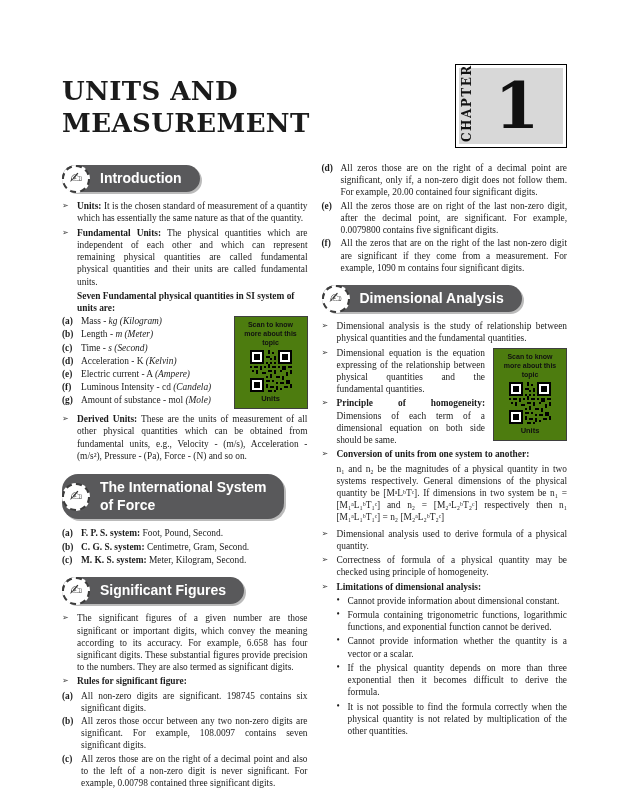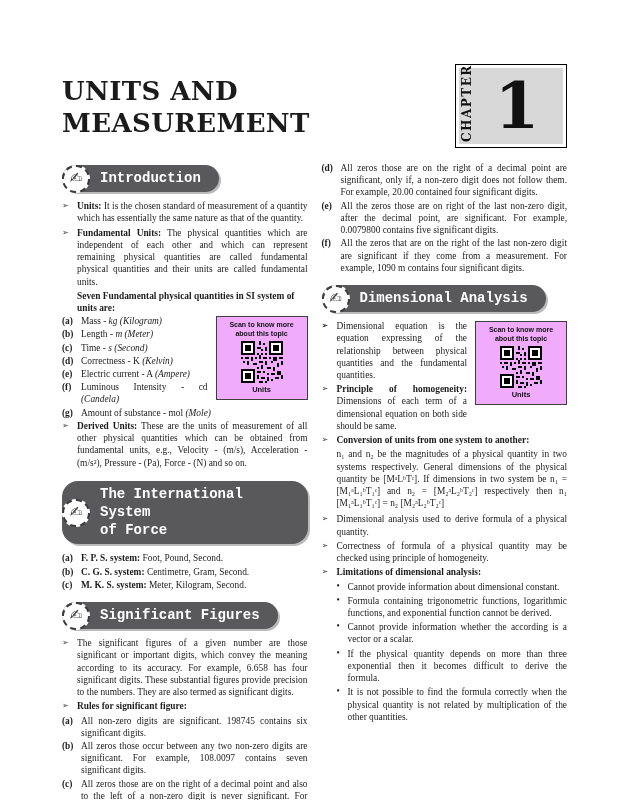--- a/index.html
+++ b/index.html
@@ -30,21 +30,21 @@
   }
 
   
   .cols { display:flex; gap:14px; margin-top:14px; }
   .col { flex:1; min-width:0; font-size:9.4px; line-height:1.3; }
 
   
   .pill-wrap { position:relative; margin:3px 0 8px 0; }
   .pill {
     display:inline-block; background:#59595b; color:#fff;
-    font-family:Liberation Mono, monospace; font-weight:bold;
+    font-family:Liberation Sans, sans-serif; font-weight:bold;
     font-size:14px; line-height:1.3; padding:4px 18px 5px 38px;
     border-radius:16px; box-shadow:2px 2px 0 rgba(60,60,60,0.35);
   }
   .pill-icon {
     position:absolute; left:0; top:50%; transform:translateY(-50%);
     width:28px; height:28px; background:#fff; border:2px dashed #3c3c3c;
     border-radius:50%; display:flex; align-items:center; justify-content:center;
     font-size:15px; font-family:"DejaVu Sans",sans-serif; color:#333; z-index:2;
     box-sizing:border-box;
   }
@@ -64,22 +64,22 @@
   .seven-heading { font-weight:bold; margin:2px 0 1px 0; }
   .formula-p { padding-left:15px; margin-bottom:4px; text-align:justify; }
 
   .limit { position:relative; padding-left:11px; margin:0 0 2px 15px; text-align:justify; }
   .limit .dot { position:absolute; left:0; top:-1px; }
 
   .gap { height:7px; }
 
   
   .qrbox {
-    float:right; width:92px; box-sizing:border-box; border:1px solid #3f3f3f;
-    padding:3px 4px 4px; margin:1px 0 4px 8px; text-align:center; background:#f0abfc;
+    float:right; width:74px; box-sizing:border-box; border:1px solid #3f3f3f;
+    padding:3px 4px 4px; margin:1px 0 4px 8px; text-align:center; background:#4d7c0f;
   }
   .qr-caption {
     font-family:"Liberation Sans","DejaVu Sans",sans-serif; font-weight:bold;
     font-size:7px; line-height:1.3; color:#111;
   }
   .qr-svg { width:42px; height:42px; display:block; margin:3px auto 0; }
   .qr-label {
     font-family:"Liberation Sans","DejaVu Sans",sans-serif; font-weight:bold;
     font-size:7.5px; margin-top:2px; color:#111;
   }
@@ -138,21 +138,21 @@
                 <rect x="1" y="15" width="5" height="5" fill="#fff"></rect>
                 <rect x="2" y="16" width="3" height="3" fill="#000"></rect>
               <path fill="#000" d="M9 0h1v2h-1zM11 1h1v1h-1zM8 3h2v1h-2zM10 4h1v1h-1zM12 3h1v2h-1zM8 6h1v1h-1zM10 6h1v1h-1zM12 6h1v1h-1zM0 8h1v1h-1zM2 8h2v1h-2zM5 8h1v2h-1zM7 8h1v1h-1zM9 7h1v2h-1zM11 8h2v1h-2zM14 8h1v1h-1zM16 8h2v2h-2zM19 8h2v1h-2zM1 10h1v1h-1zM3 10h1v2h-1zM6 11h2v1h-2zM9 10h2v1h-2zM12 10h1v2h-1zM15 10h1v1h-1zM18 11h1v2h-1zM20 10h1v2h-1zM8 13h1v1h-1zM10 12h1v2h-1zM13 13h2v1h-2zM16 13h1v2h-1zM8 15h2v1h-2zM11 15h1v1h-1zM13 16h1v1h-1zM15 16h2v1h-2zM18 15h2v2h-2zM8 17h1v2h-1zM10 18h2v1h-2zM13 18h1v2h-1zM15 19h1v1h-1zM17 18h2v1h-2zM20 17h1v2h-1zM9 20h2v1h-2zM12 20h1v1h-1z"></path>
             </svg>
             <div class="qr-label">Units</div>
           </div>
 
           <div class="li"><span class="marker">(a)</span><span>Mass - </span><span class="it">kg (Kilogram)</span></div>
           <div class="li"><span class="marker">(b)</span><span>Length - </span><span class="it">m (Meter)</span></div>
           <div class="li"><span class="marker">(c)</span><span>Time - </span><span class="it">s (Second)</span></div>
-          <div class="li"><span class="marker">(d)</span><span>Correctness - K </span><span class="it">(Kelvin)</span></div>
+          <div class="li"><span class="marker">(d)</span><span>Acceleration - K </span><span class="it">(Kelvin)</span></div>
           <div class="li"><span class="marker">(e)</span><span>Electric current - A </span><span class="it">(Ampere)</span></div>
           <div class="li"><span class="marker">(f)</span><span>Luminous Intensity - cd </span><span class="it">(Candela)</span></div>
           <div class="li"><span class="marker">(g)</span><span>Amount of substance - mol </span><span class="it">(Mole)</span></div>
           <div class="clear"></div>
         </div>
 
         <div class="bullet">
           <span class="arrow">➢</span>
           <span class="lead">Derived Units:</span><span> These are the units of measurement of all other physical quantities which can be obtained from fundamental units, e.g., Velocity - (m/s), Acceleration - (m/s²), Pressure - (Pa), Force - (N) and so on.</span>
         </div>
@@ -193,20 +193,21 @@
         <div class="li"><span class="marker">(f)</span><span>All the zeros that are on the right of the last non-zero digit are significant if they come from a measurement. For example, 1090 m contains four significant digits.</span></div>
 
         <div class="gap"></div>
         <div class="pill-wrap">
           <span class="pill-icon">✍</span>
           <span class="pill">Dimensional Analysis</span>
         </div>
 
         <div class="bullet">
           <span class="arrow">➢</span>
+          <span>Dimensional analysis is the study of relationship between physical quantities and the fundamental quantities.</span>
         </div>
 
         <div>
           <div class="qrbox">
             <div class="qr-caption">Scan to know more about this topic</div>
             <svg class="qr-svg" viewBox="0 0 21 21" shape-rendering="crispEdges">
               <rect x="0" y="0" width="7" height="7" fill="#000"></rect>
                 <rect x="1" y="1" width="5" height="5" fill="#fff"></rect>
                 <rect x="2" y="2" width="3" height="3" fill="#000"></rect>
               <rect x="14" y="0" width="7" height="7" fill="#000"></rect>
@@ -245,19 +246,19 @@
           <span class="arrow">➢</span>
           <span>Correctness of formula of a physical quantity may be checked using principle of homogeneity.</span>
         </div>
         <div class="bullet">
           <span class="arrow">➢</span>
           <span class="lead">Limitations of dimensional analysis:</span>
         </div>
 
         <div class="limit"><span class="dot">•</span><span>Cannot provide information about dimensional constant.</span></div>
         <div class="limit"><span class="dot">•</span><span>Formula containing trigonometric functions, logarithmic functions, and exponential function cannot be derived.</span></div>
-        <div class="limit"><span class="dot">•</span><span>Cannot provide information whether the according is a vector or a scalar.</span></div>
+        <div class="limit"><span class="dot">•</span><span>Cannot provide information whether the quantity is a vector or a scalar.</span></div>
         <div class="limit"><span class="dot">•</span><span>If the physical quantity depends on more than three exponential then it becomes difficult to derive the formula.</span></div>
         <div class="limit"><span class="dot">•</span><span>It is not possible to find the formula correctly when the physical quantity is not related by multiplication of the other quantities.</span></div>
       </div>
     </div>
   </div>
 </div>
 
 </body></html>

